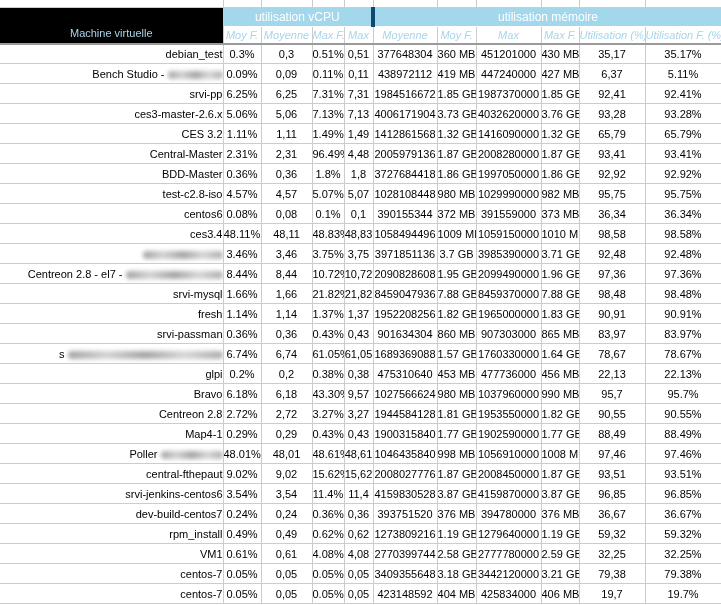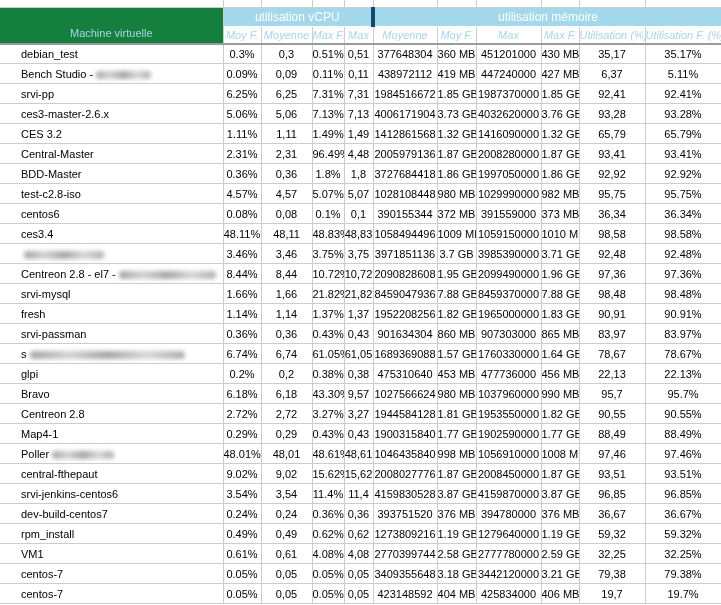--- a/index.html
+++ b/index.html
@@ -37,21 +37,21 @@
   th.band-cell {
     background: #a3d7eb;
     color: #ffffff;
     text-align: center;
     font-size: 12px;
     border-bottom: 1px solid #ffffff;
   }
   th.band-mem { border-left: 4px solid #0c4a6e; }
   
   th.name-head {
-    background: #15803d;
+    background: #000000;
     color: #a9d4e9;
     text-align: center;
     vertical-align: bottom;
     padding-bottom: 4px;
     border-right: 1px solid #cccccc;
     border-bottom: 2px solid #9a9a9a;
   }
   
   tr.colhead { height: 17px; }
   tr.colhead th {
@@ -64,21 +64,21 @@
   }
   
   tbody tr { height: 20px; }
   tbody td {
     border-right: 1px solid #cccccc;
     border-bottom: 1px solid #cccccc;
     text-align: center;
     background: #ffffff;
   }
   tbody td.name-cell {
-    text-align: left;
+    text-align: right;
     padding-left: 21px;
   }
   
   .redacted {
     display: inline-block;
     height: 8px;
     border-radius: 4px;
     vertical-align: middle;
     margin-left: 3px;
     background: linear-gradient(90deg, #8c8c8c, #c8c8c8 25%, #8f8f8f 50%, #cdcdcd 75%, #999999);

